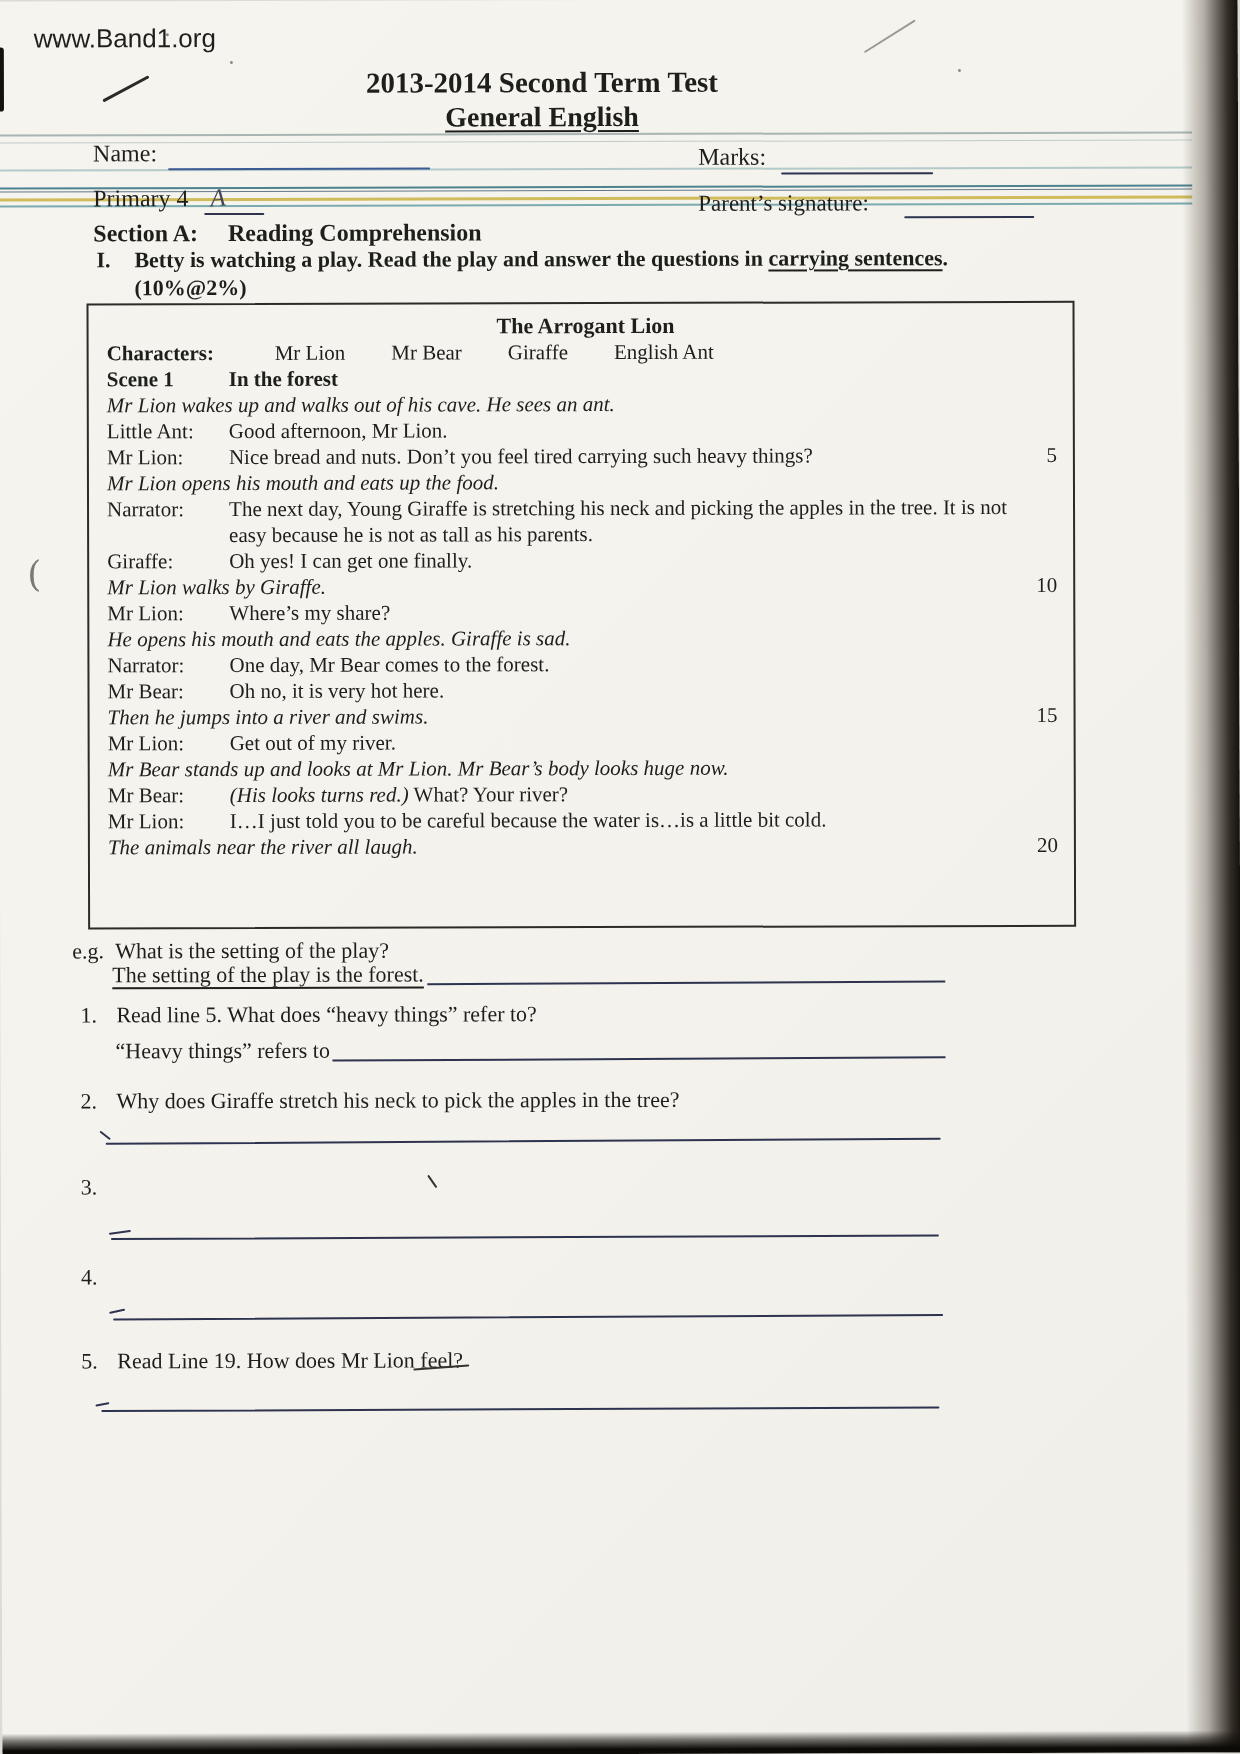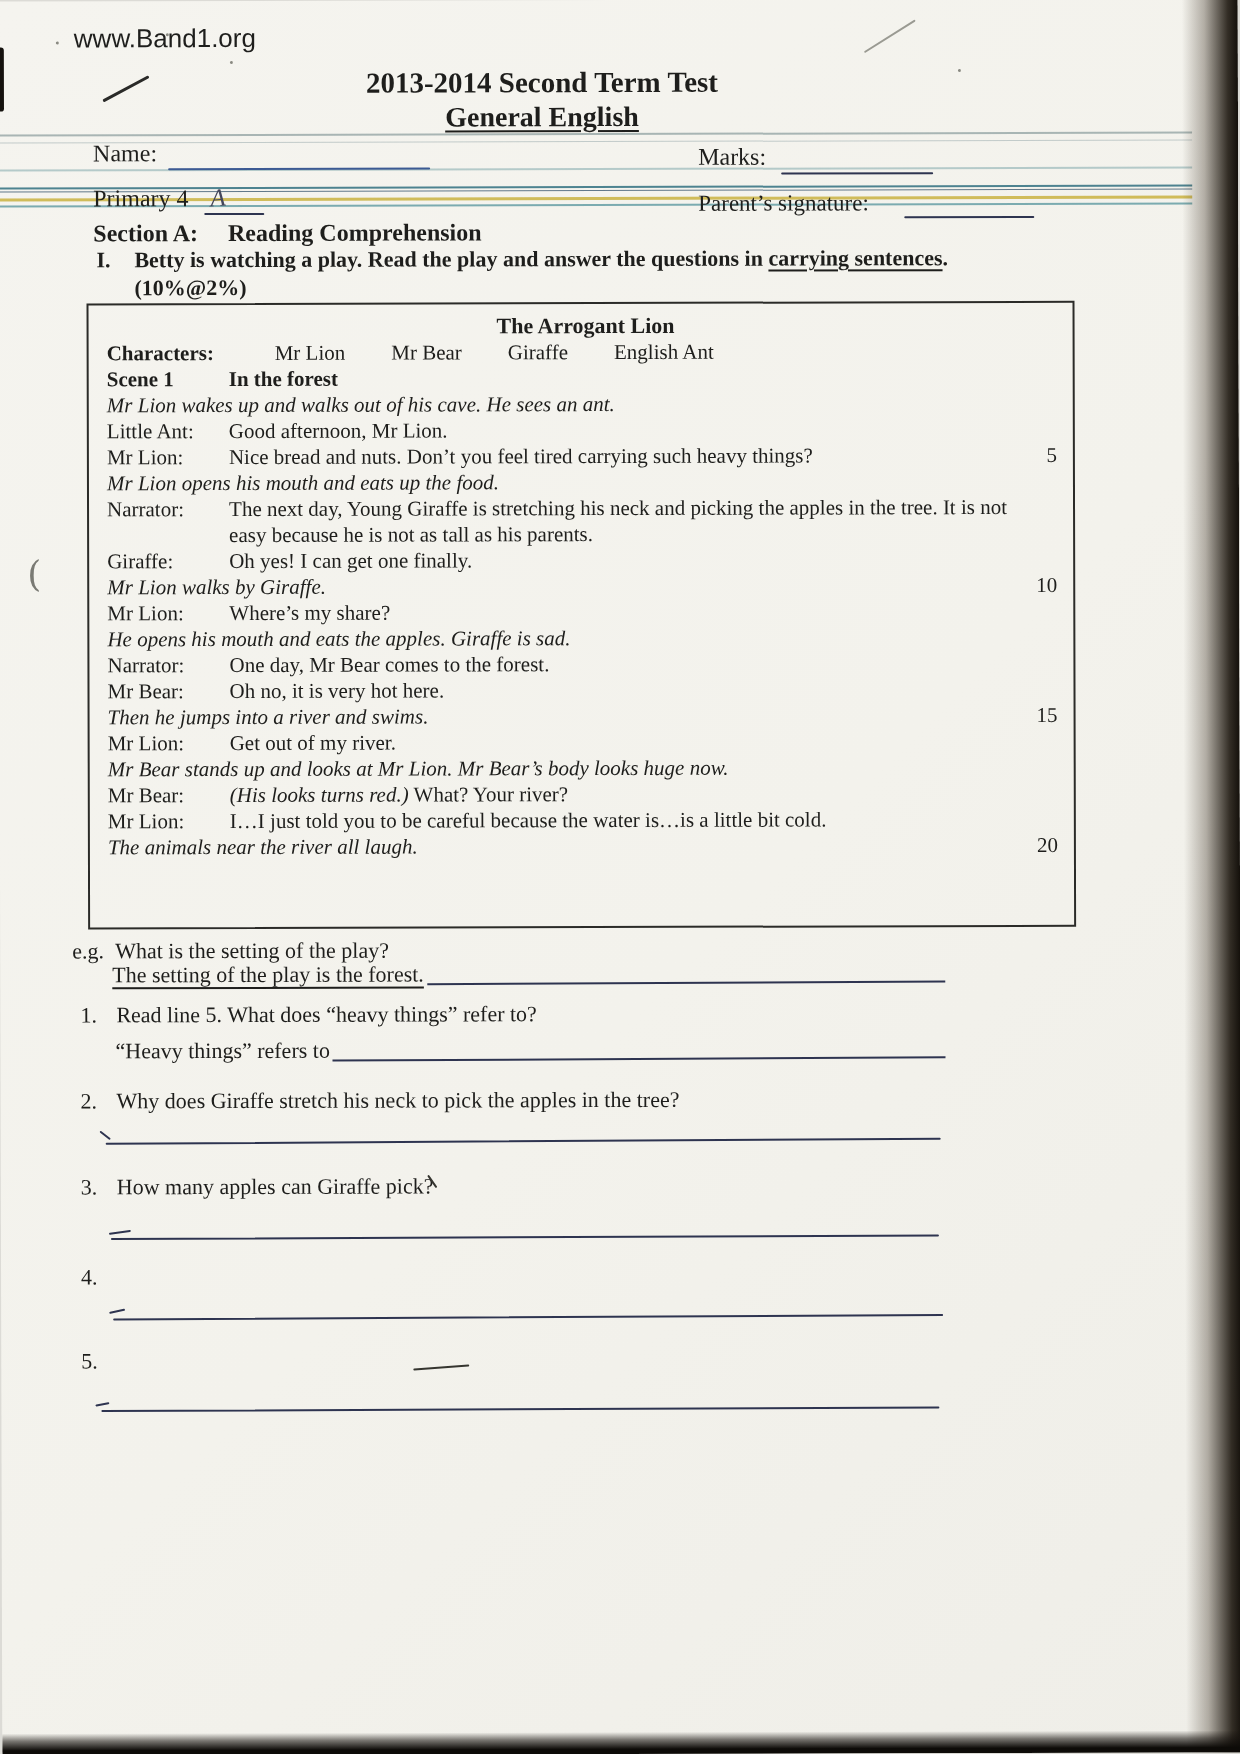--- a/index.html
+++ b/index.html
@@ -21,21 +21,21 @@
   
   .stripe{position:absolute;left:0;right:46px;z-index:2;}
   .s1{top:133px;height:2px;background:#8fa0a0;opacity:.75;}
   .s2{top:141px;height:1px;background:#b5c0c0;opacity:.8;}
   .s3{top:168px;height:2px;background:#7fa8ac;opacity:.55;}
   .s4{top:186px;height:2px;background:#2f6f7f;opacity:.85;}
   .s5{top:190px;height:1px;background:#24455f;opacity:.7;}
   .s6{top:197px;height:3px;background:#c9b23f;opacity:.85;}
   .s7{top:204px;height:2px;background:#5d98a0;opacity:.8;}
   
-  .watermark{left:36px;top:22px;font-family:"Liberation Sans",sans-serif;font-size:26px;z-index:10;margin-left:40px;}
+  .watermark{left:36px;top:22px;font-family:"Liberation Sans",sans-serif;font-size:26px;z-index:10;}
   .title-block{left:0;top:64px;width:1088px;text-align:center;z-index:10;}
   .title{font-size:29px;font-weight:bold;line-height:36px;}
   .subtitle{font-size:28px;font-weight:bold;text-decoration:underline;text-underline-offset:4px;line-height:34px;}
   .field{z-index:10;font-size:24px;text-align:center;}
   .name-label{left:95px;top:139px;}
   .marks-label{left:700px;top:144px;}
   .class-row{left:95px;top:183px;}
   .class-value{display:inline-block;margin-left:22px;font-style:italic;color:#44465a;font-size:25px;transform:rotate(-4deg);}
   .parent-label{left:700px;top:191px;font-size:23px;}
   .blank{position:absolute;height:2px;background:var(--pen);z-index:9;border-radius:2px;}
@@ -259,31 +259,31 @@
   </div>
 
   <div class="q qrow q2">
     <span class="qn">2.</span>
     <span class="qt">Why does Giraffe stretch his neck to pick the apples in the tree?</span>
   </div>
   <div class="pen-line l2"></div>
 
   <div class="q qrow q3">
     <span class="qn">3.</span>
-    <span class="qt">How many apples can Giraffe pick?</span>
   </div>
   <div class="pen-line l3"></div>
 
   <div class="q qrow q4">
     <span class="qn">4.</span>
   </div>
   <div class="pen-line l4"></div>
 
   <div class="q qrow q5">
     <span class="qn">5.</span>
+    <span class="qt">Read Line 19. How does Mr Lion feel?</span>
   </div>
   <div class="pen-line l5"></div>
 
   <div class="mark slash"></div>
   <div class="mark scratch"></div>
   <div class="mark hook2"></div>
   <div class="mark hk3"></div>
   <div class="mark hk4"></div>
   <div class="mark hk5"></div>
   <div class="mark mkq3"></div>

